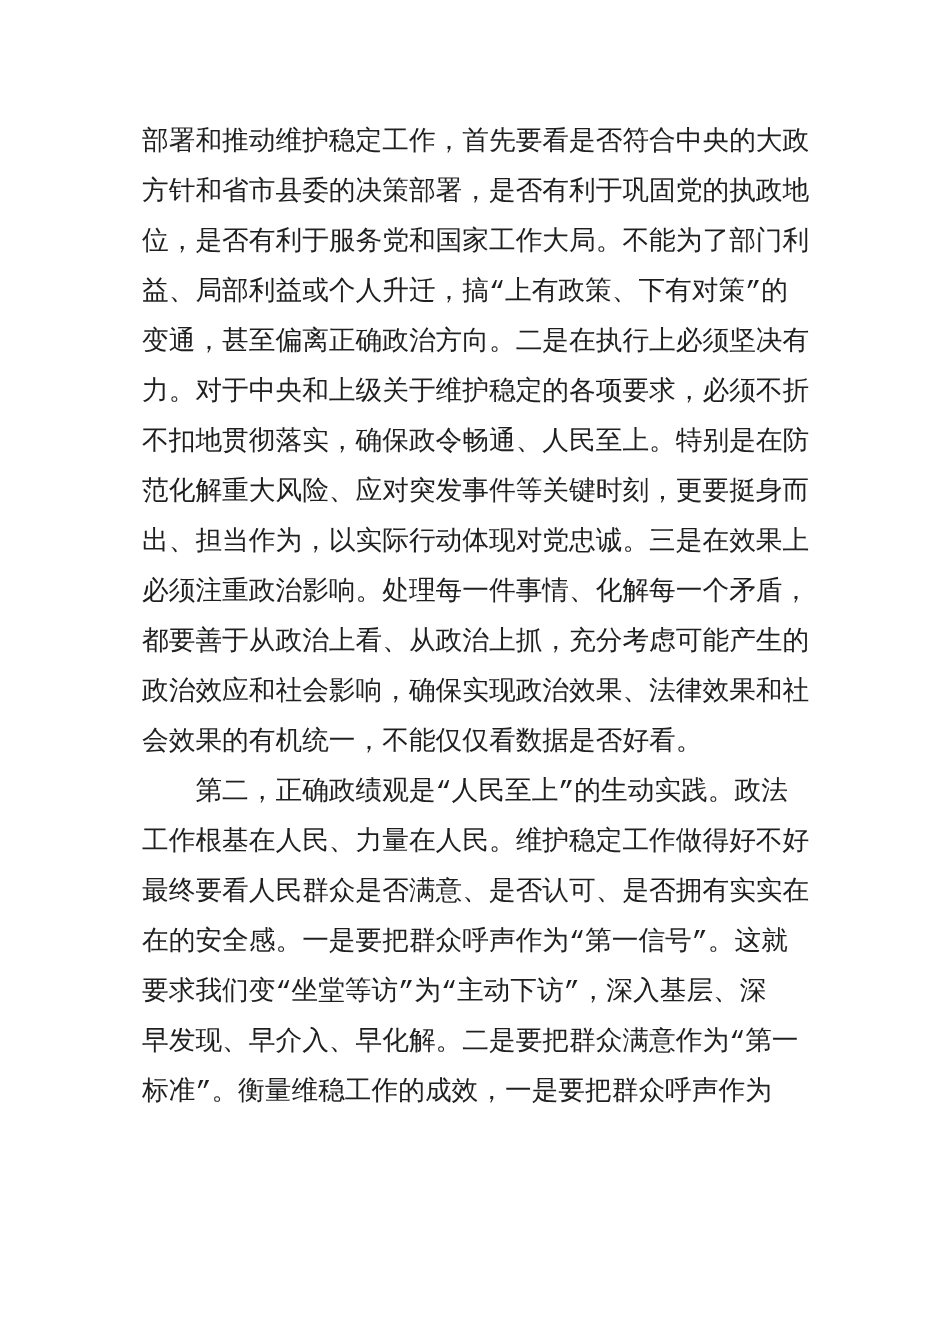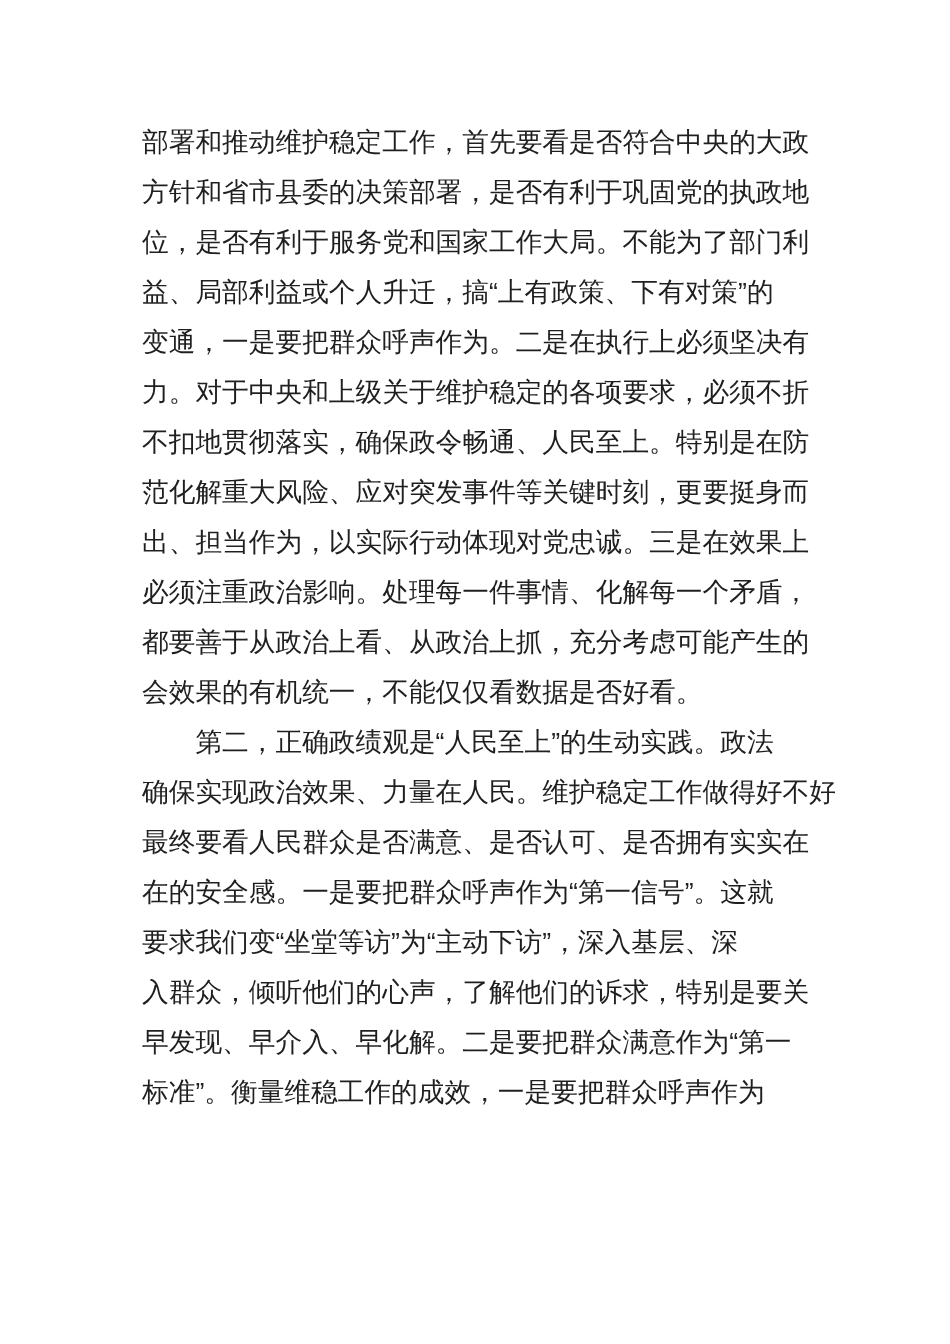--- a/index.html
+++ b/index.html
@@ -6,21 +6,21 @@
     margin: 0;
     padding: 0;
     background: #ffffff;
   }
   .page {
     position: relative;
     width: 950px;
     height: 1344px;
     background: #ffffff;
     overflow: hidden;
-    font-family: Liberation Sans, sans-serif;
+    font-family: Liberation Mono, monospace;
   }
   .content {
     position: absolute;
     left: 142px;
     top: 117px;
     width: 670px;
   }
   .line {
     height: 50px;
     line-height: 50px;
@@ -37,30 +37,30 @@
 </style>
 </head>
 <body>
 
 <div class="page" style="background: rgb(255, 255, 255); color: rgb(31, 31, 31);">
   <div class="content">
       <div class="line">部署和推动维护稳定工作，首先要看是否符合中央的大政</div>
       <div class="line">方针和省市县委的决策部署，是否有利于巩固党的执政地</div>
       <div class="line">位，是否有利于服务党和国家工作大局。不能为了部门利</div>
       <div class="line">益、局部利益或个人升迁，搞“上有政策、下有对策”的</div>
-      <div class="line">变通，一是要把群众呼声作为。二是在执行上必须坚决有</div>
+      <div class="line">变通，甚至偏离正确政治方向。二是在执行上必须坚决有</div>
       <div class="line">力。对于中央和上级关于维护稳定的各项要求，必须不折</div>
       <div class="line">不扣地贯彻落实，确保政令畅通、人民至上。特别是在防</div>
       <div class="line">范化解重大风险、应对突发事件等关键时刻，更要挺身而</div>
       <div class="line">出、担当作为，以实际行动体现对党忠诚。三是在效果上</div>
       <div class="line">必须注重政治影响。处理每一件事情、化解每一个矛盾，</div>
       <div class="line">都要善于从政治上看、从政治上抓，充分考虑可能产生的</div>
+      <div class="line">政治效应和社会影响，确保实现政治效果、法律效果和社</div>
       <div class="line">会效果的有机统一，不能仅仅看数据是否好看。</div>
       <div class="line indent">第二，正确政绩观是“人民至上”的生动实践。政法</div>
-      <div class="line">确保实现政治效果、力量在人民。维护稳定工作做得好不好</div>
+      <div class="line">工作根基在人民、力量在人民。维护稳定工作做得好不好</div>
       <div class="line">最终要看人民群众是否满意、是否认可、是否拥有实实在</div>
       <div class="line">在的安全感。一是要把群众呼声作为“第一信号”。这就</div>
       <div class="line">要求我们变“坐堂等访”为“主动下访”，深入基层、深</div>
-      <div class="line">入群众，倾听他们的心声，了解他们的诉求，特别是要关</div>
       <div class="line">早发现、早介入、早化解。二是要把群众满意作为“第一</div>
       <div class="line">标准”。衡量维稳工作的成效，一是要把群众呼声作为</div>
     </div>
 </div>
 
 </body></html>

